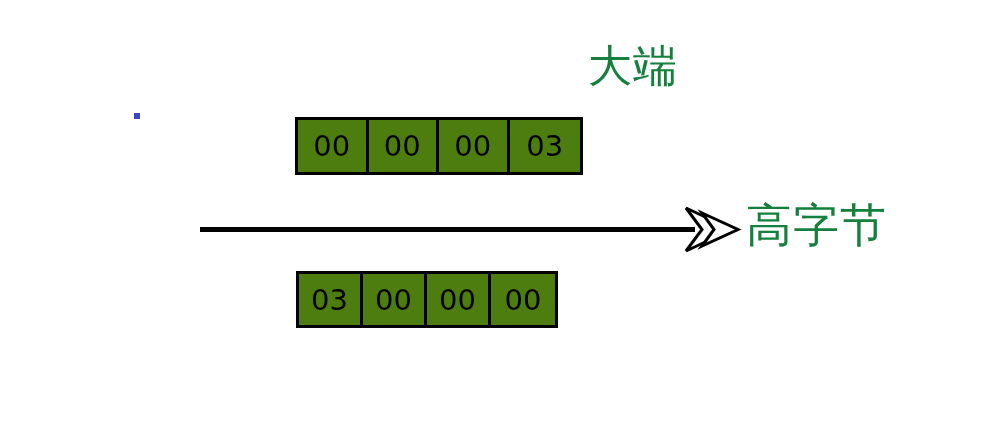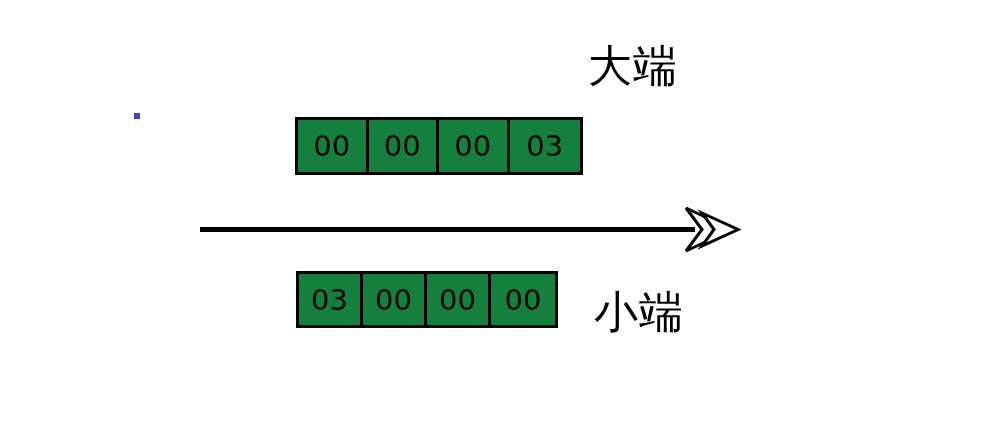--- a/index.html
+++ b/index.html
@@ -17,21 +17,21 @@
     color: #000000;
   }
 
   
   .cn-label {
     position: absolute;
     font-family: "DejaVu Sans", sans-serif;
     font-size: 44px;
     line-height: 1;
     white-space: nowrap;
-    color: #000000;
+    color: #15803d;
     letter-spacing: 1px;
   }
   #label-big-endian   { left: 588px; top: 44px; }
   #label-small-endian { left: 594px; top: 290px; }
   #label-low-byte     { left: 44px;  top: 202px; font-size: 46px; }
   #label-high-byte    { left: 746px; top: 202px; font-size: 46px; }
 
   
   .byte-row {
     position: absolute;
@@ -42,21 +42,21 @@
   }
   .byte-cell {
     box-sizing: border-box;
     border-right: 3px solid #000000;
     display: flex;
     align-items: center;
     justify-content: center;
     font-family: "DejaVu Sans", sans-serif;
     font-size: 29px;
     color: #000000;
-    background: #15803d;
+    background: #4d7c0f;
   }
   .byte-cell:last-child { border-right: none; }
 
   #row-big-endian {
     left: 295px;
     top: 117px;
     width: 288px;
     height: 58px;
   }
   #row-big-endian .byte-cell { width: 72px; height: 100%; }
@@ -106,23 +106,23 @@
 
 
   <svg id="arrow" viewBox="0 0 570 60" xmlns="http://www.w3.org/2000/svg">
 
     <line x1="10" y1="29.5" x2="505" y2="29.5" stroke="#000000" stroke-width="5"></line>
 
     <polygon points="496,8 542,29.5 496,51 512,29.5" fill="#ffffff" stroke="#000000" stroke-width="3" stroke-linejoin="miter"></polygon>
     <polygon points="512,13 548,29.5 512,46 524,29.5" fill="#ffffff" stroke="#000000" stroke-width="3" stroke-linejoin="miter"></polygon>
   </svg>
 
+  <div class="cn-label" id="label-high-byte">高字节</div>
 
   <div class="byte-row" id="row-small-endian">
     <div class="byte-cell">03</div>
     <div class="byte-cell">00</div>
     <div class="byte-cell">00</div>
     <div class="byte-cell">00</div>
   </div>
 
-  <div class="cn-label" id="label-small-endian">小端</div>
 
 </div>
 
 </body></html>

